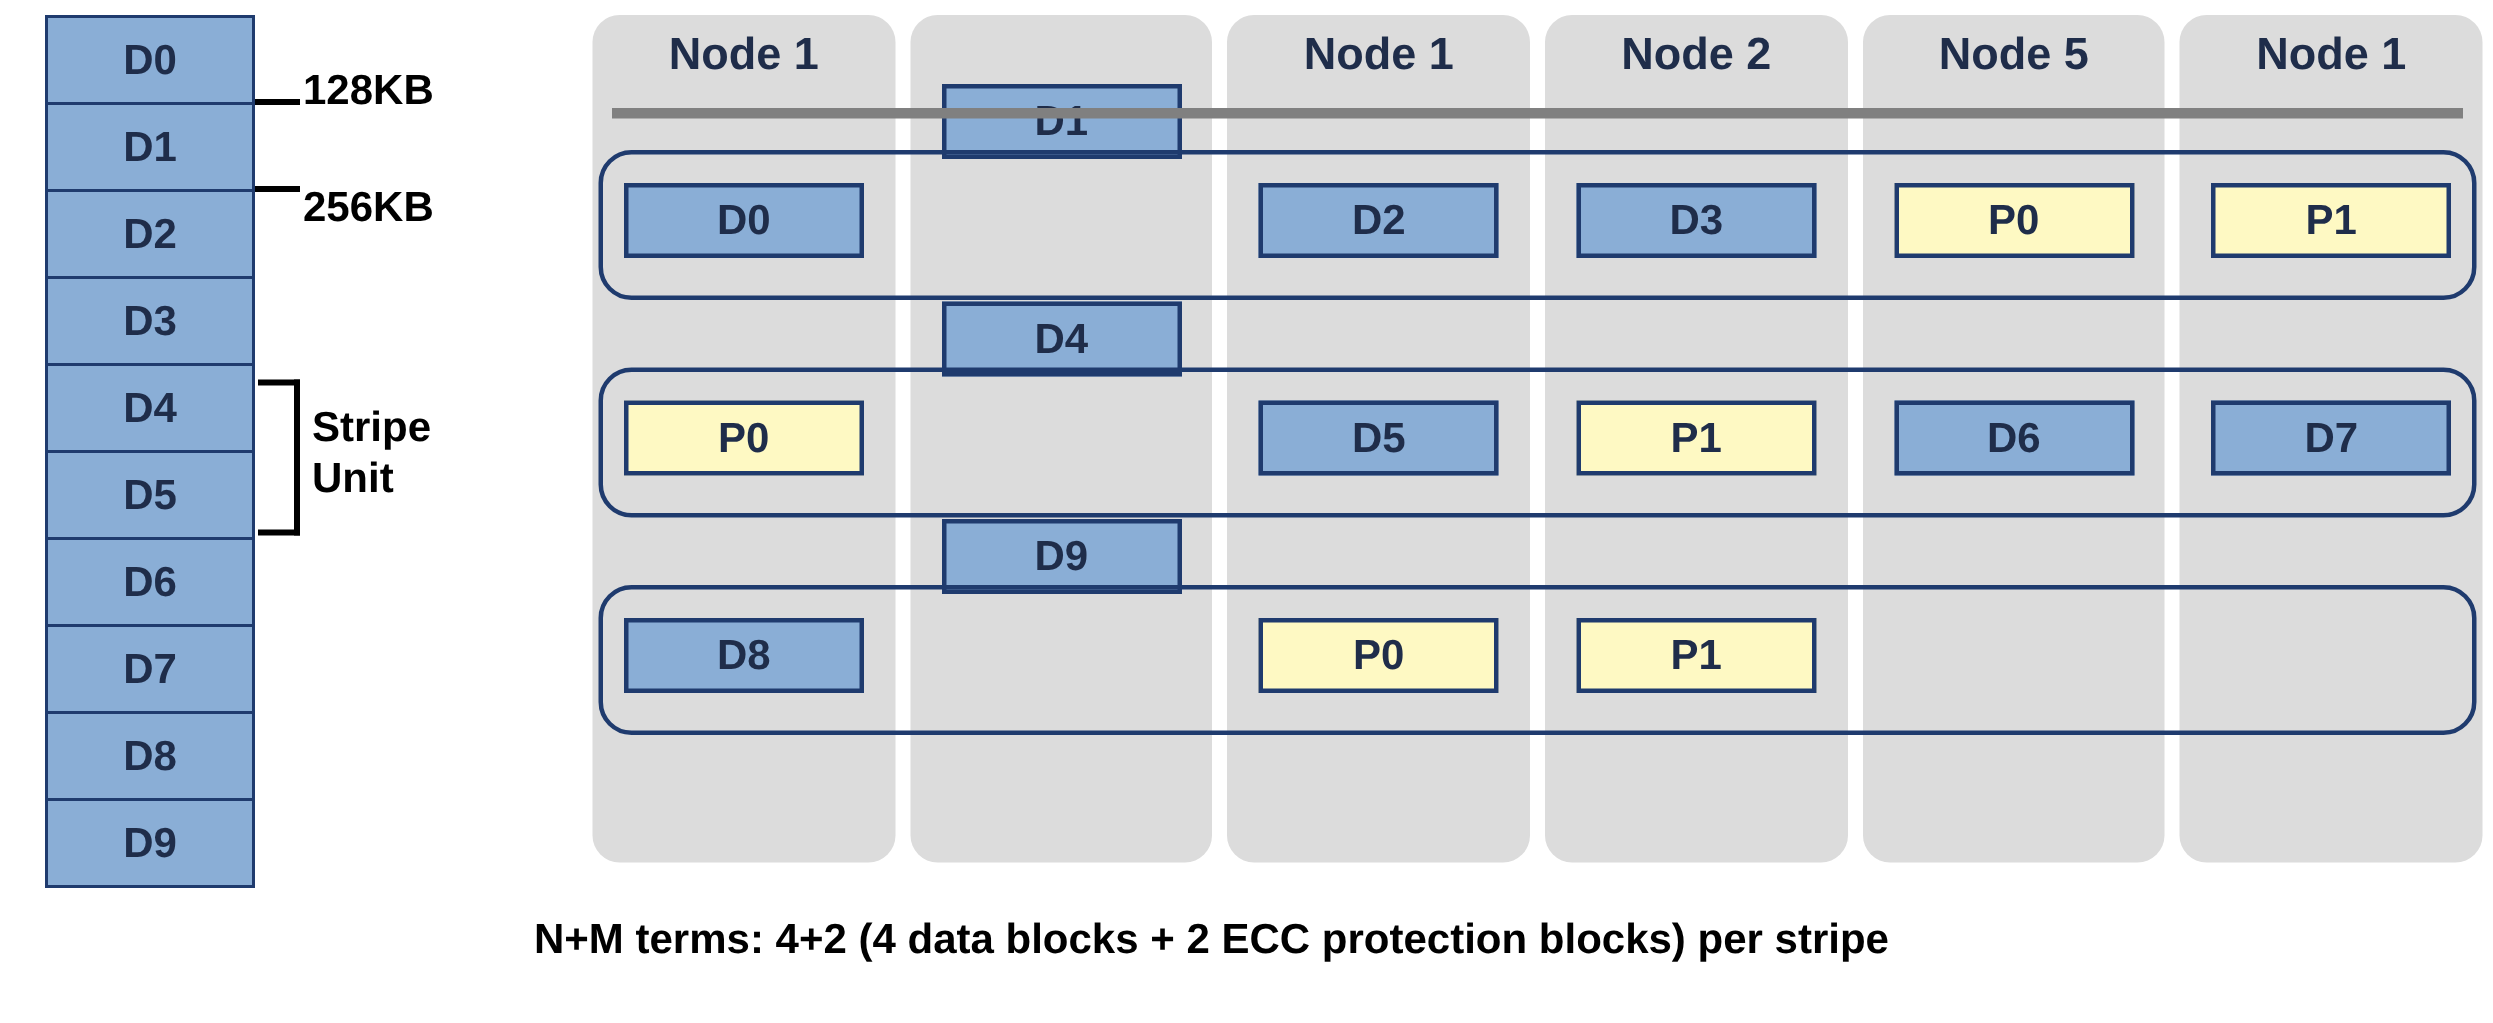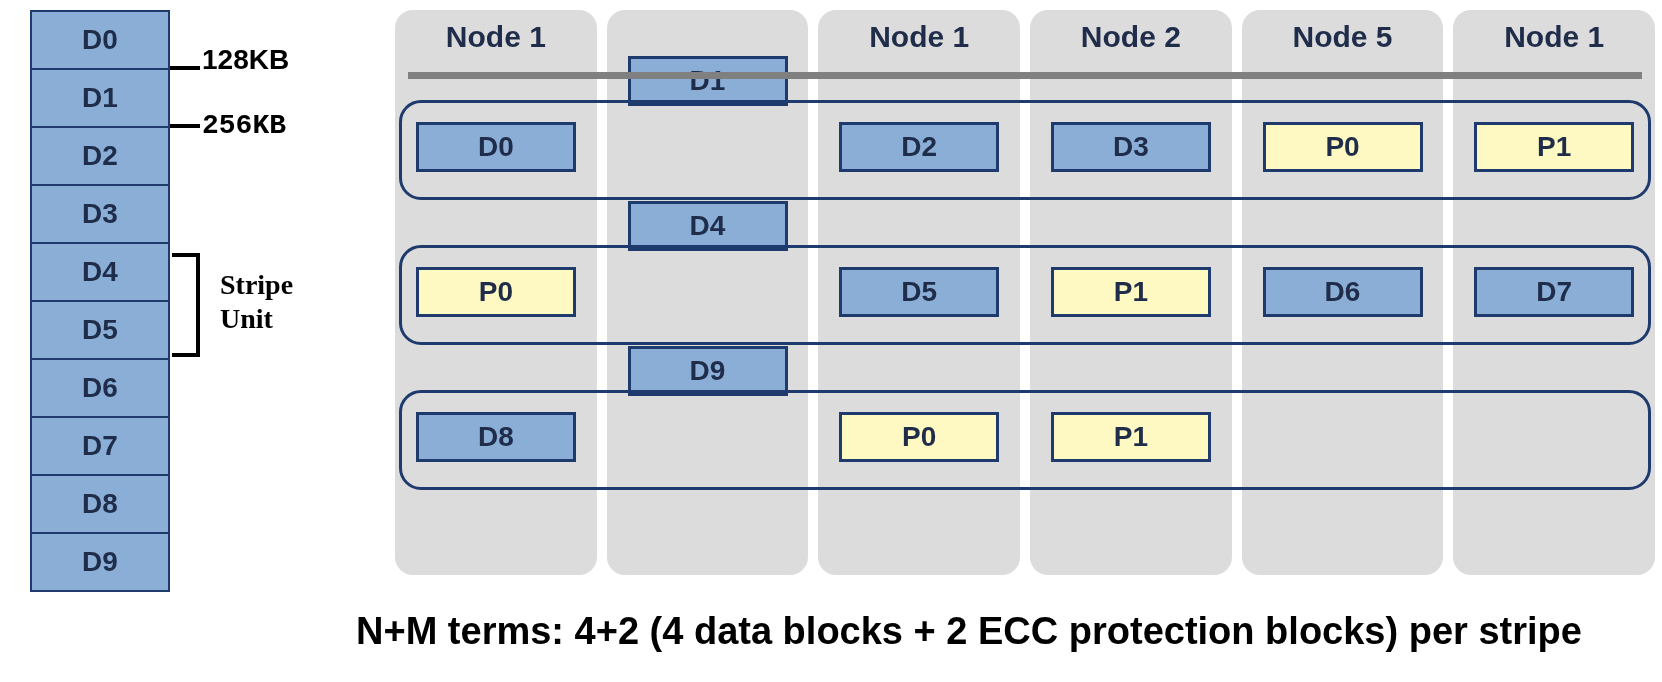--- a/index.html
+++ b/index.html
@@ -129,21 +129,21 @@
   .stripe1{ top: 90px; }
   .stripe2{ top: 235px; }
   .stripe3{ top: 380px; }
 
   
   .caption{
     position:absolute;
     left: 356px;
     right: 10px;
     top: 610px;
-    font-size: 38px;
+    font-size: 28px;
     font-weight: bold;
     color:#000;
     text-align:left;
   }
 </style>
 </head>
 <body>
 
 <div class="canvas">
 
@@ -157,24 +157,24 @@
     <div class="data-cell">D6</div>
     <div class="data-cell">D7</div>
     <div class="data-cell">D8</div>
     <div class="data-cell">D9</div>
   </div>
 
   <div class="tick" style="left:170px; top:66px;"></div>
   <div class="anno" style="left:202px; top:44px;">128KB</div>
 
   <div class="tick" style="left:170px; top:124px;"></div>
-  <div class="anno" style="left:202px; top:110px;font-family:Liberation Mono, monospace;">256KB</div>
+  <div class="anno" style="left:202px; top:122px;">256KB</div>
 
   <div class="bracket" style="left:172px; top:253px; width:28px; height:104px;"></div>
-  <div class="anno" style="left:220px; top:268px; white-space:pre; line-height:1.2;font-family:Liberation Serif, serif;">Stripe
+  <div class="anno" style="left:208px; top:268px; white-space:pre; line-height:1.2;">Stripe
 Unit</div>
 
   <div class="nodes-area">
     <div class="nodes-row">
 
       <div class="node-col">
         <div class="node-title">Node 1</div>
         <div class="block-slot block-data slot-row1">D0</div>
         <div class="block-slot block-parity slot-row2">P0</div>
         <div class="block-slot block-data slot-row3">D8</div>

